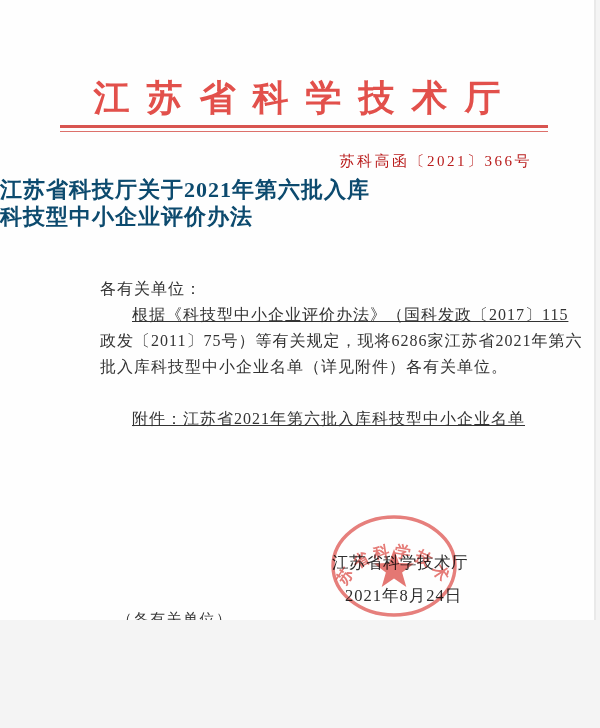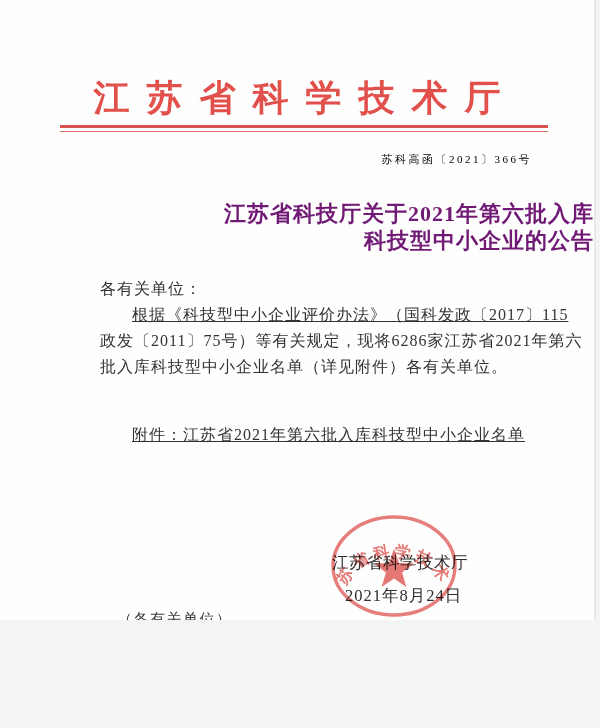--- a/index.html
+++ b/index.html
@@ -31,49 +31,49 @@
   .head-rule {
     position: absolute;
     top: 125px; left: 60px; width: 488px;
     height: 7px;
     border-top: 3px solid #d85450;
     border-bottom: 1.5px solid #dd706b;
   }
   .doc-number {
     position: absolute;
     top: 152px; right: 62px;
-    font-size: 11px;
-    color: #000000;
+    font-size: 15px;
+    color: #b91c1c;
     letter-spacing: 2.5px;
     white-space: nowrap;
   }
   
   .doc-title {
     position: absolute;
-    top: 200px; left: 0; right: 0;
-    text-align: right;
+    top: 176px; left: 0; right: 0;
+    text-align: left;
     font-size: 22px;
     font-weight: bold;
-    color: #701a75;
+    color: #0c4a6e;
     line-height: 27px;
     letter-spacing: 1px;
   }
   
   .doc-body {
     position: absolute;
     top: 276px; left: 100px; width: 444px;
     font-size: 16px;
     color: #333333;
     line-height: 26px;
     letter-spacing: 1px;
   }
   .para-line { white-space: nowrap; }
   .indent-2em { text-indent: 2em; text-decoration: underline; }
   .attachment-line {
-    margin-top: 42px; 
+    margin-top: 26px; 
     white-space: nowrap;
   }
   
   .signature-agency {
     position: absolute;
     top: 552px; left: 332px;
     font-size: 16.5px;
     color: #2e2e2e;
     letter-spacing: 0.5px;
     white-space: nowrap;
@@ -120,21 +120,21 @@
 <div class="page">
 
   <div class="agency-header">江苏省科学技术厅</div>
 
   <div class="head-rule"></div>
 
   <div class="doc-number">苏科高函〔2021〕366号</div>
 
   <div class="doc-title">
     <div>江苏省科技厅关于2021年第六批入库</div>
-    <div>科技型中小企业的公告</div>
+    <div>科技型中小企业评价办法</div>
   </div>
 
   <div class="doc-body">
     <div class="para-line">各有关单位：</div>
     <div>
       <div class="para-line indent-2em">根据《科技型中小企业评价办法》（国科发政〔2017〕115</div>
       <div class="para-line">政发〔2011〕75号）等有关规定，现将6286家江苏省2021年第六</div>
       <div class="para-line">批入库科技型中小企业名单（详见附件）各有关单位。</div>
     </div>
     <div class="attachment-line indent-2em">附件：江苏省2021年第六批入库科技型中小企业名单</div>

